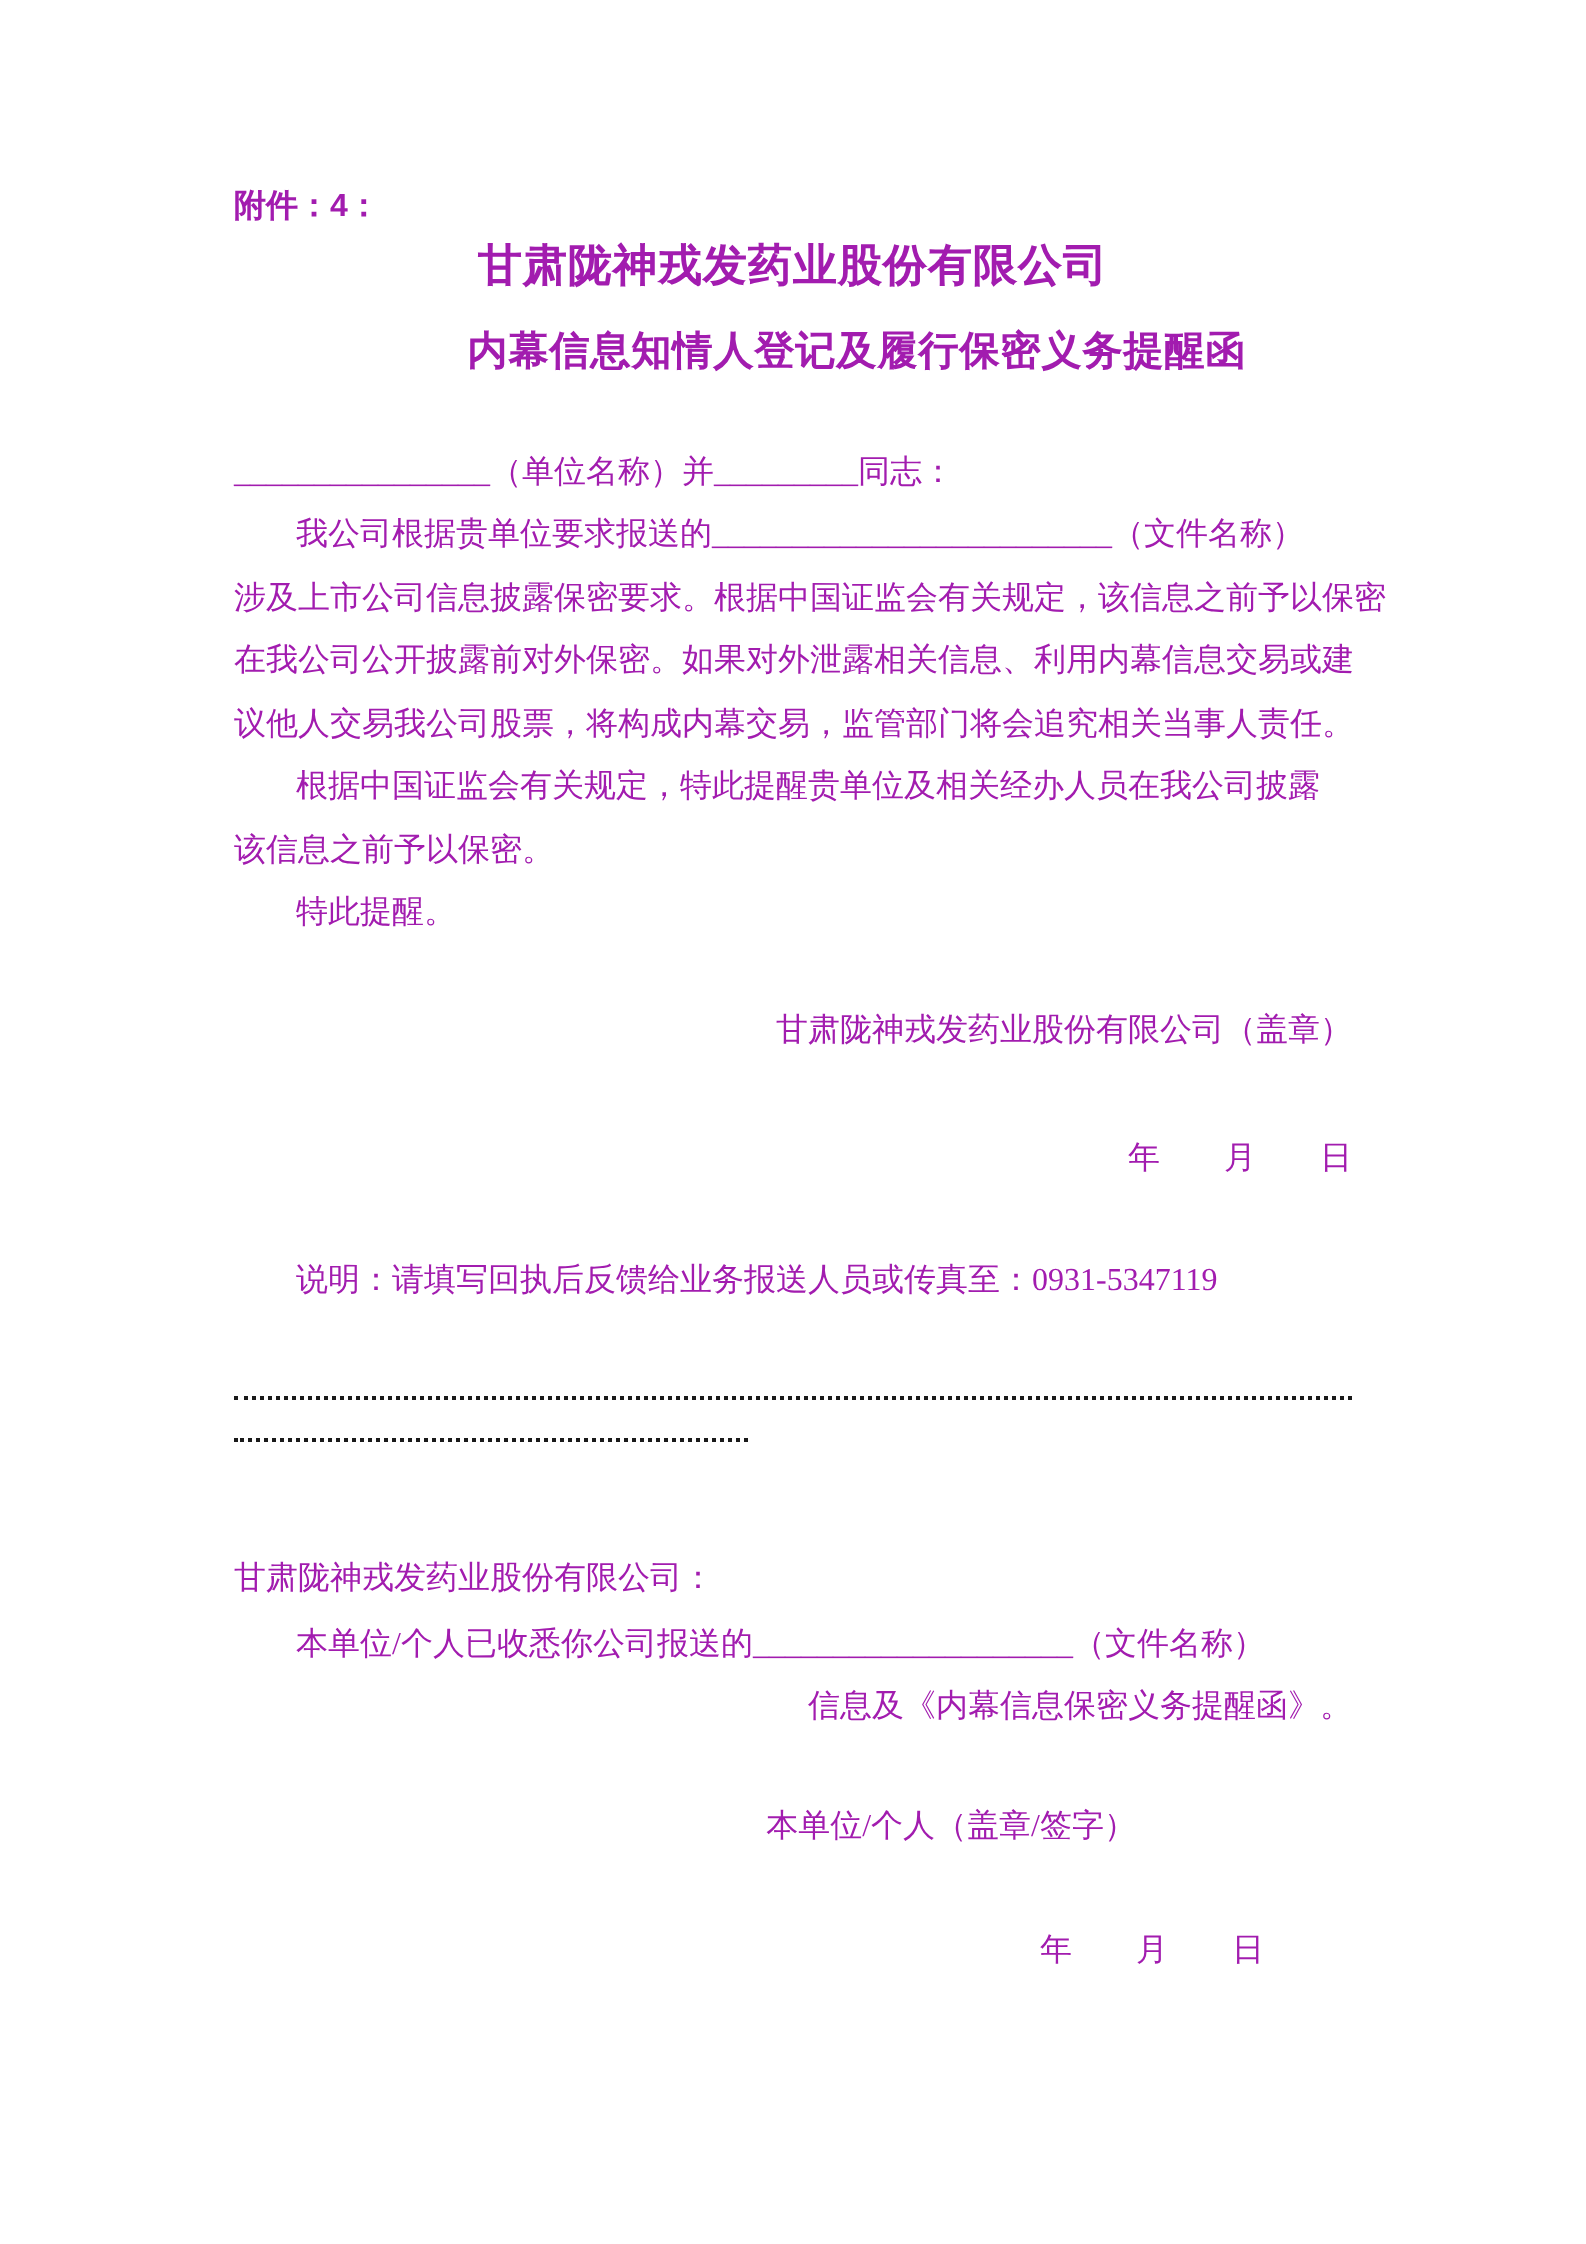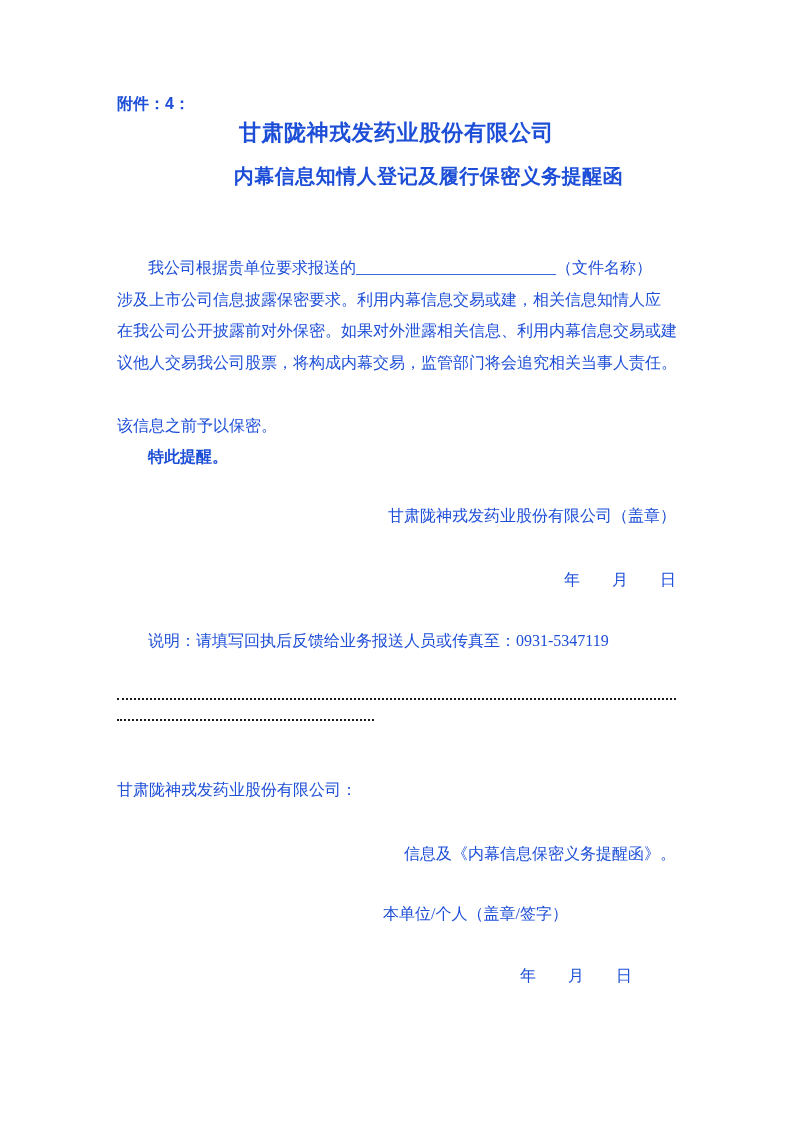--- a/index.html
+++ b/index.html
@@ -5,21 +5,21 @@
   html, body {
     margin: 0;
     padding: 0;
     background: #ffffff;
   }
   .page {
     position: relative;
     width: 793px;
     height: 1122px;
     background: #ffffff;
-    color: #1d4ed8;
+    color: #a21caf;
     font-family: "Liberation Serif", "DejaVu Serif", serif;
     overflow: hidden;
     border-radius: 27px;
   }
   .abs {
     position: absolute;
     white-space: nowrap;
     font-size: 16px;
     line-height: 1.2;
   }
@@ -55,41 +55,44 @@
 <body>
 
 <div class="page">
 
   <div class="abs heading" style="top:94px; left:117px;">附件：4：</div>
 
   <div class="abs heading centered title-main" style="top:120px;">甘肃陇神戎发药业股份有限公司</div>
 
   <div class="abs heading centered title-sub" style="top:164px;">内幕信息知情人登记及履行保密义务提醒函</div>
 
+  <div class="abs col" style="top:227px;">________________（单位名称）并_________同志：</div>
 
   <div class="abs col indent" style="top:258px;">我公司根据贵单位要求报送的_________________________（文件名称）</div>
-  <div class="abs col" style="top:290px;">涉及上市公司信息披露保密要求。利用内幕信息交易或建，相关信息知情人应</div>
+  <div class="abs col" style="top:290px;">涉及上市公司信息披露保密要求。根据中国证监会有关规定，该信息之前予以保密</div>
   <div class="abs col" style="top:321px;">在我公司公开披露前对外保密。如果对外泄露相关信息、利用内幕信息交易或建</div>
   <div class="abs col" style="top:353px;">议他人交易我公司股票，将构成内幕交易，监管部门将会追究相关当事人责任。</div>
 
+  <div class="abs col indent" style="top:384px;">根据中国证监会有关规定，特此提醒贵单位及相关经办人员在我公司披露</div>
   <div class="abs col" style="top:416px;">该信息之前予以保密。</div>
 
-  <div class="abs col indent" style="top:447px;font-weight:bold;">特此提醒。</div>
+  <div class="abs col indent" style="top:447px;">特此提醒。</div>
 
   <div class="abs col right" style="top:506px;">甘肃陇神戎发药业股份有限公司（盖章）</div>
 
   <div class="abs col right" style="top:570px; padding-right:4px;">年　　月　　日</div>
 
   <div class="abs col indent" style="top:631px;">说明：请填写回执后反馈给业务报送人员或传真至：0931-5347119</div>
 
   <div class="dotted-line" style="top:698px; left:117px; width:559px;"></div>
   <div class="dotted-line" style="top:719px; left:117px; width:257px;"></div>
 
 
   <div class="abs col" style="top:780px;">甘肃陇神戎发药业股份有限公司：</div>
 
+  <div class="abs col indent" style="top:813px;">本单位/个人已收悉你公司报送的____________________（文件名称）</div>
   <div class="abs col" style="top:844px;text-align:right;">信息及《内幕信息保密义务提醒函》。</div>
 
   <div class="abs col right" style="top:904px; padding-right:108px; box-sizing:border-box;">本单位/个人（盖章/签字）</div>
 
   <div class="abs col right" style="top:966px; padding-right:44px; box-sizing:border-box;">年　　月　　日</div>
 
 </div>
 
 </body></html>

